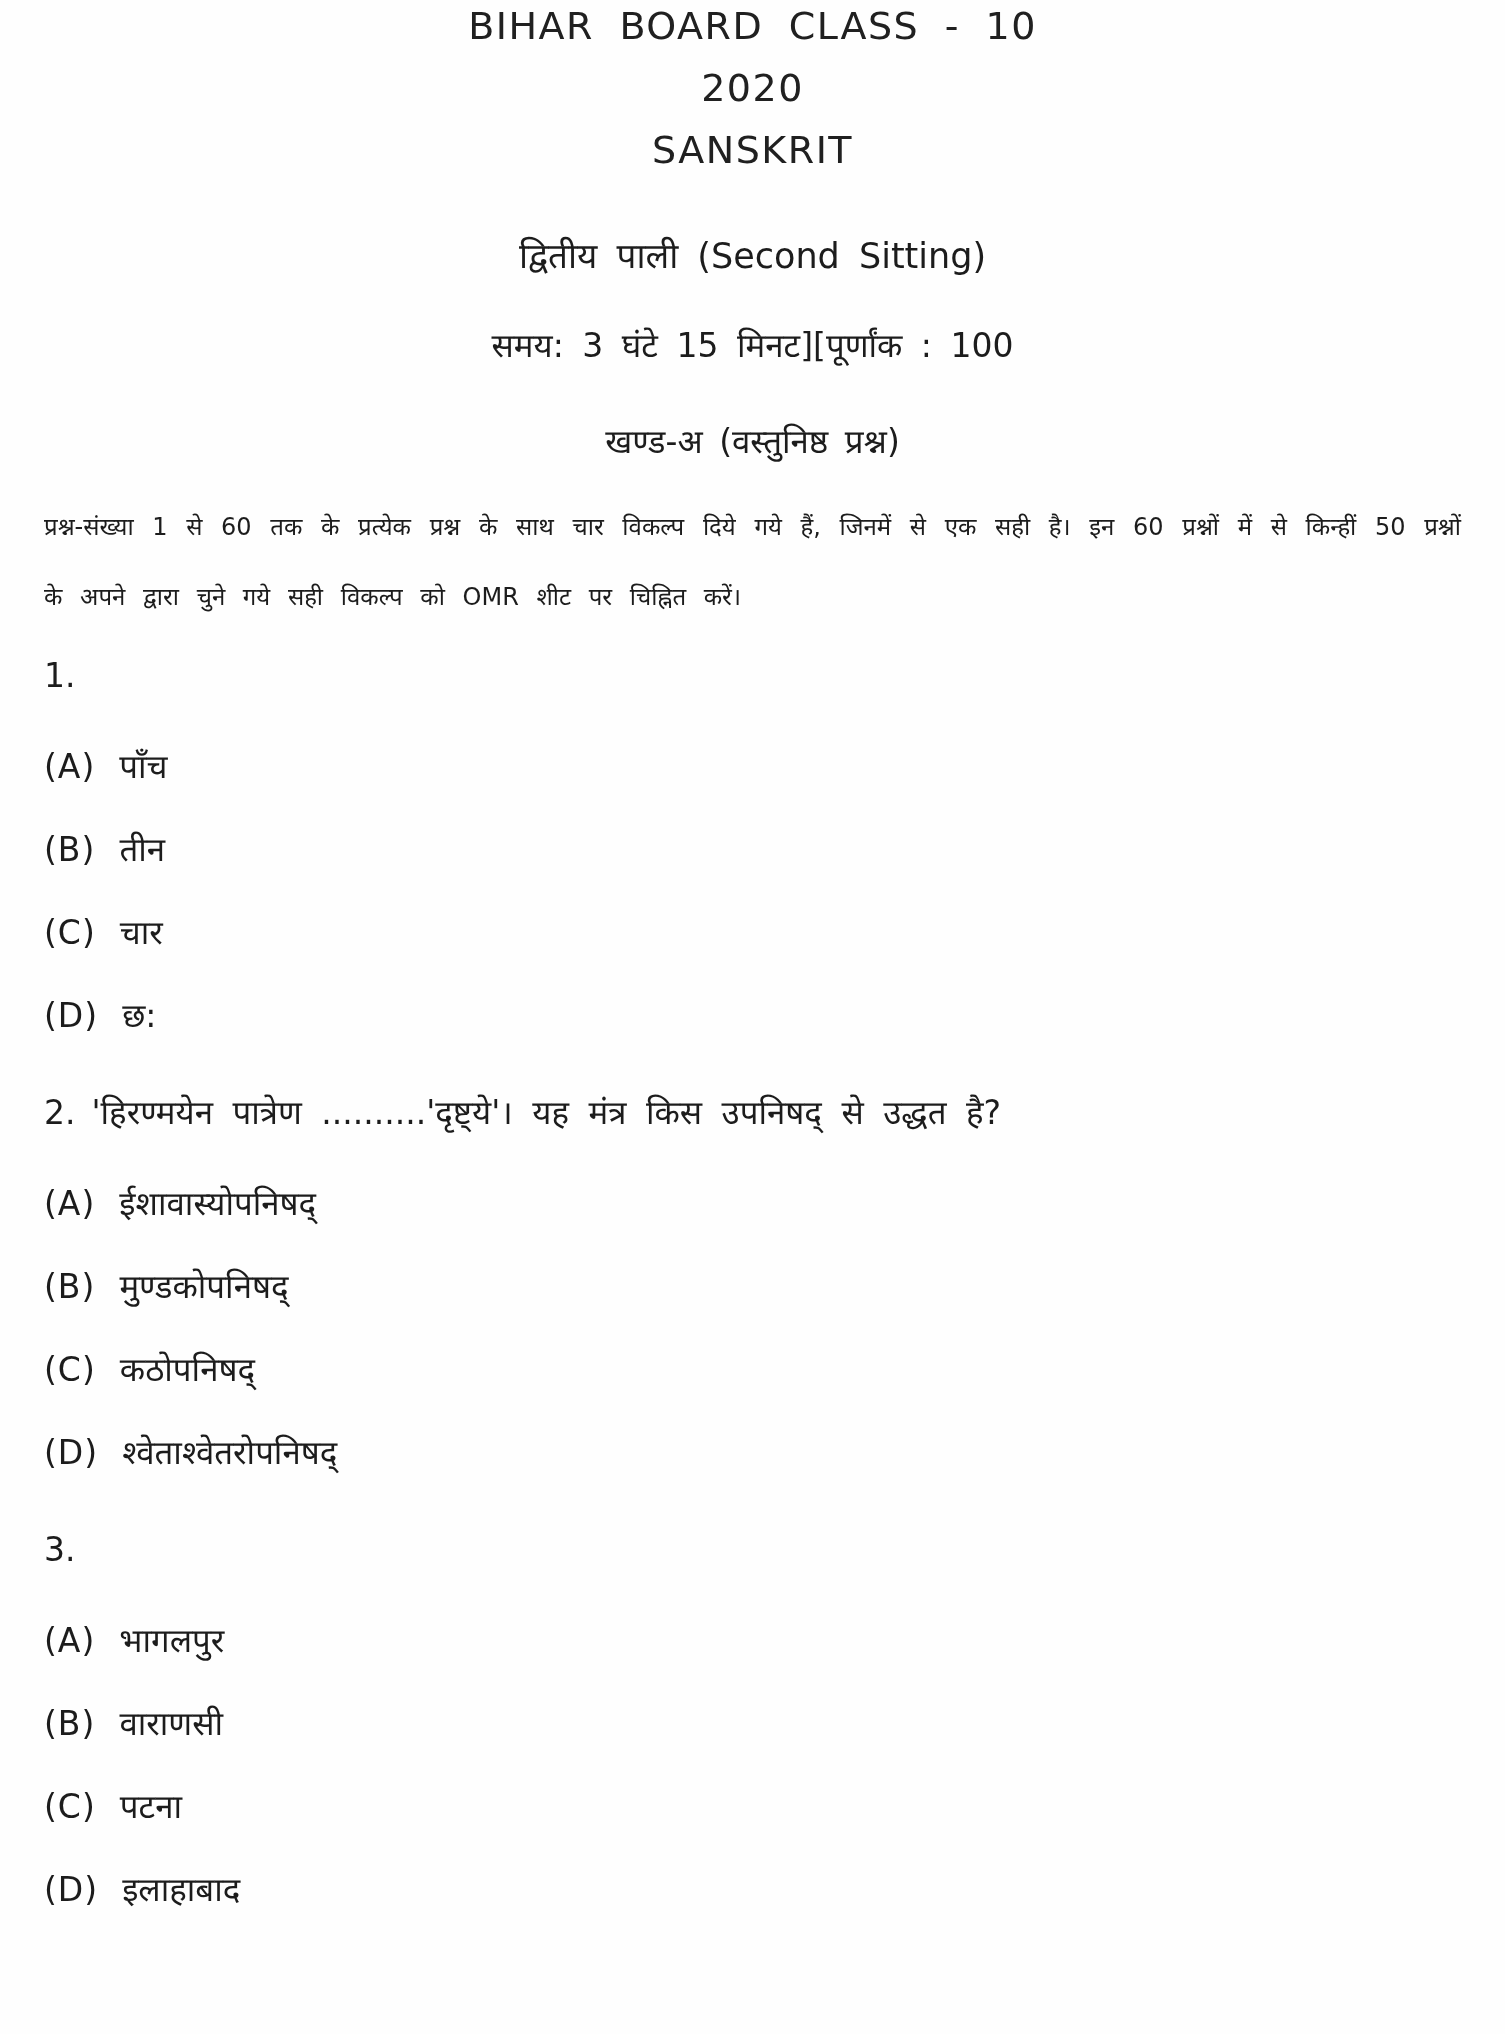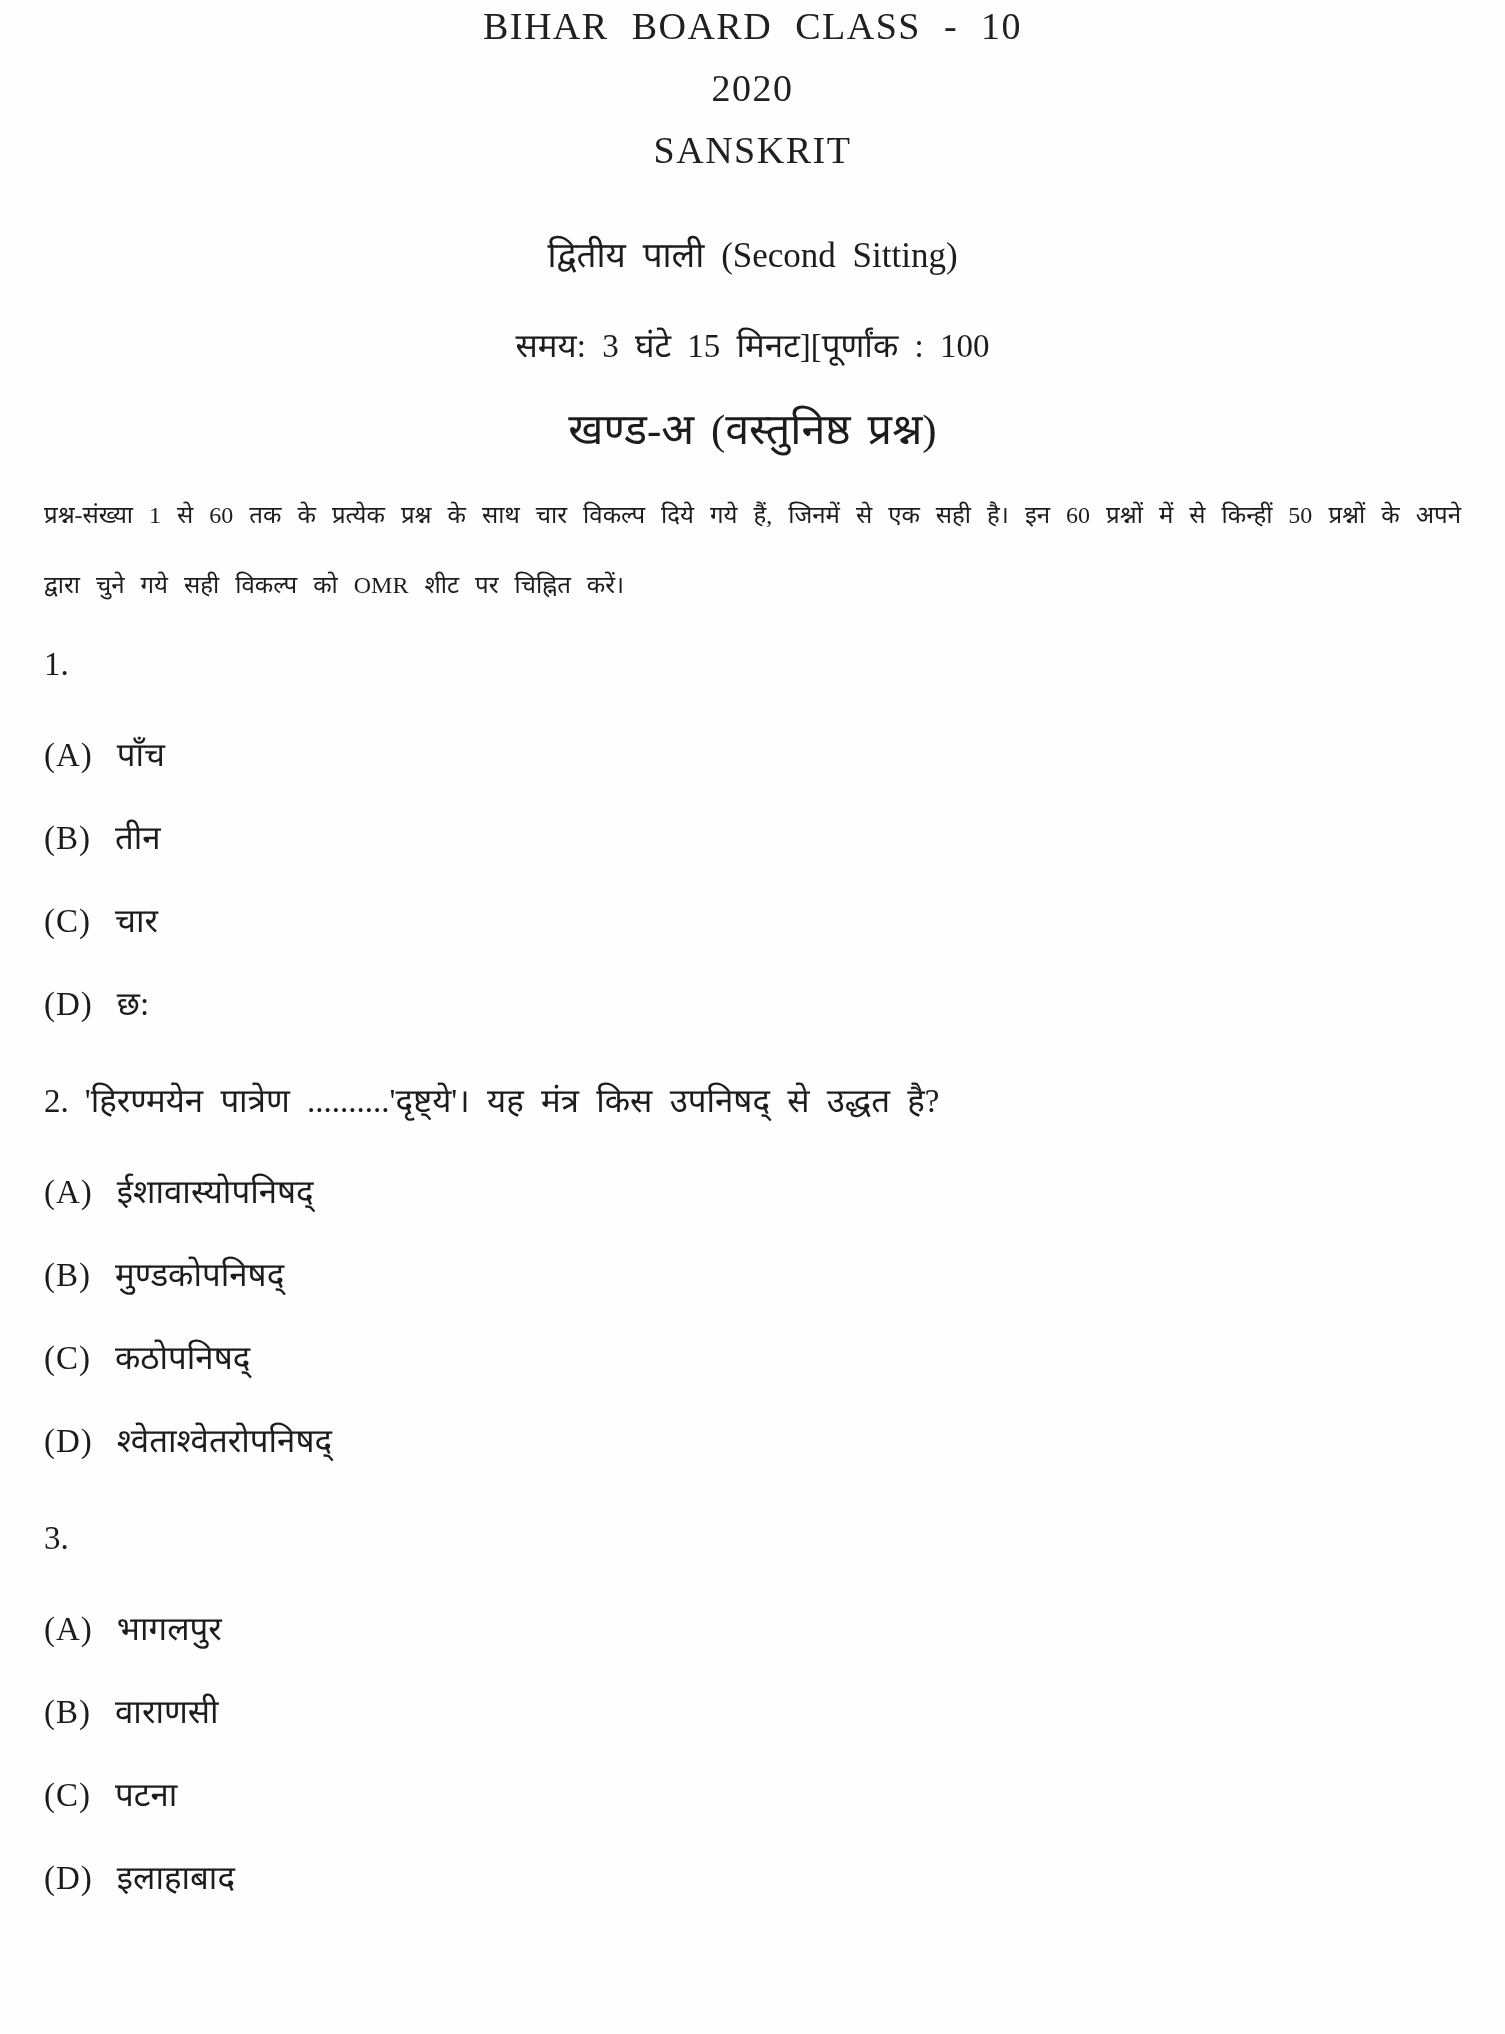--- a/index.html
+++ b/index.html
@@ -1,15 +1,15 @@
 <!DOCTYPE html>
 <html lang="hi"><head>
 <meta charset="utf-8">
 <style>
-  * { margin: 0; padding: 0; box-sizing: border-box; font-family: Liberation Serif, serif; }
+  * { margin: 0; padding: 0; box-sizing: border-box; }
   html, body { background: #ffffff; }
   body {
     font-family: "DejaVu Sans", "Liberation Sans", sans-serif;
     color: #1c1c1c;
   }
   .page {
     width: 1505px;
     min-height: 2034px;
     margin: 0 auto;
     padding: 4px 44px 40px 44px;
@@ -42,22 +42,22 @@
     justify-content: center;
     align-items: baseline;
     margin-top: 42px;
     font-size: 33px;
     line-height: 44px;
     word-spacing: 8px;
   }
   
   .section-heading {
     text-align: center;
-    margin-top: 40px;
-    font-size: 43px;
+    margin-top: 52px;
+    font-size: 33px;
     line-height: 44px;
     word-spacing: 6px;
   }
   .instructions {
     margin-top: 28px;
     font-size: 24px;
     line-height: 70px;
     text-align: justify;
     word-spacing: 10px;
   }

